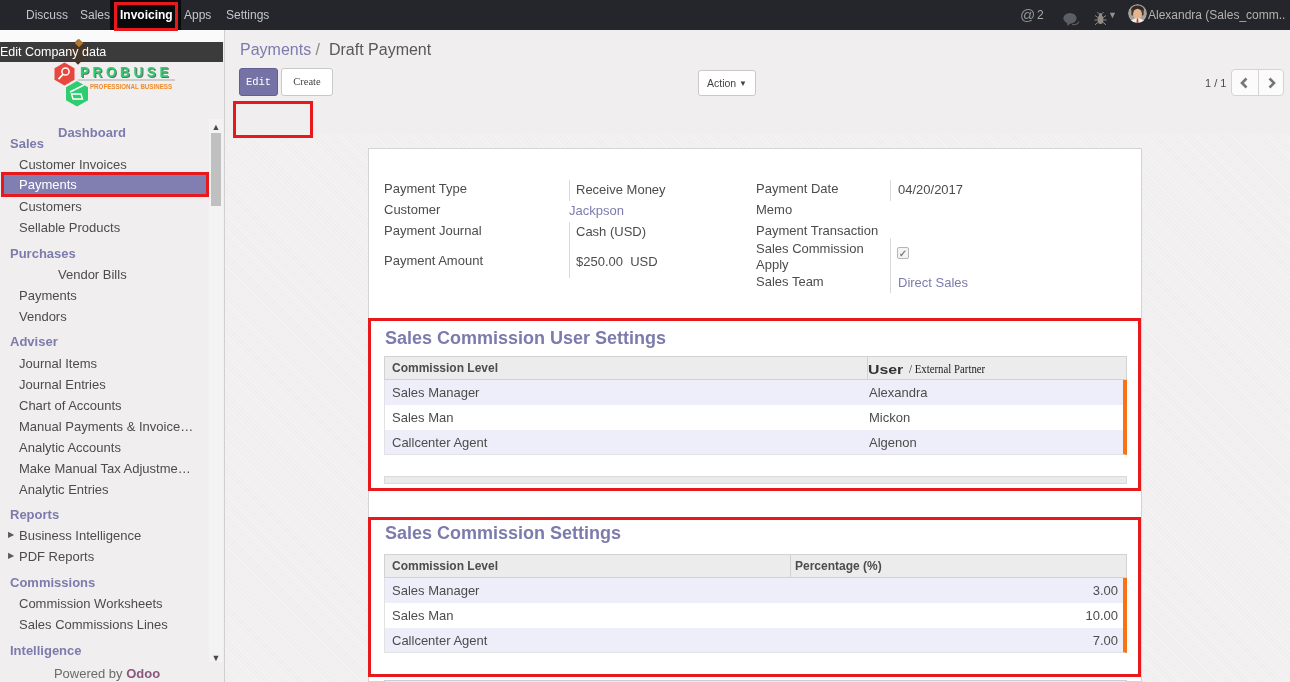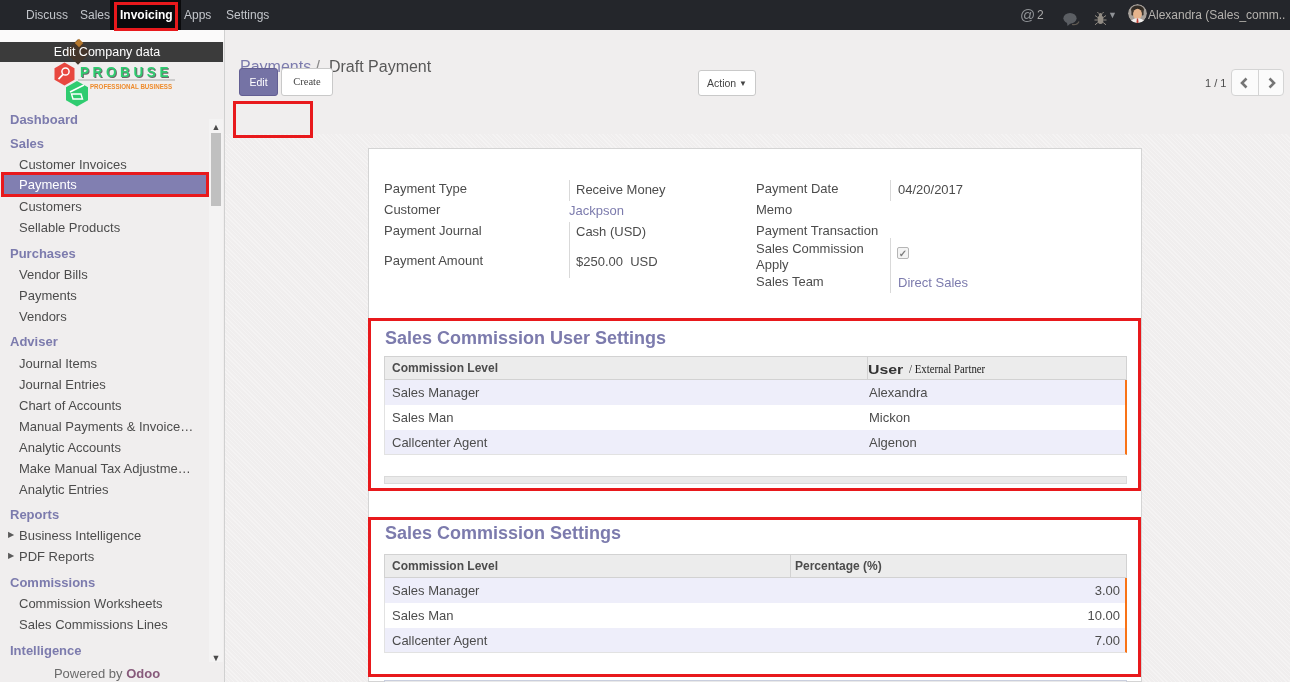--- a/index.html
+++ b/index.html
@@ -25,40 +25,40 @@
 #powered { left:0; top:636px; width:214px; text-align:center; font-size:13px; color:#6b6b6b; }
 #powered b { color:#875a7b; }
 
 
 #sb-track { left:209px; top:89px; width:14px; height:543px; background:#f4f3f3; }
 .sb-btn { position:absolute; left:210px; width:12px; height:13px; color:#4a4a4a; font-size:9px; text-align:center; line-height:13px; }
 #sb-thumb { left:211px; top:103px; width:10px; height:73px; background:#c0c0c0; }
 
 
 #main { left:224px; top:30px; width:1066px; height:652px; background:#f0eeee; border-left:1px solid #d0d0d0; }
-#breadcrumb { position:absolute; left:15px; top:28px; font-size:16px; color:#7c7bad; }
+#breadcrumb { position:absolute; left:15px; top:11px; font-size:16px; color:#7c7bad; }
 #breadcrumb .bc-sep { color:#888; }
 #breadcrumb .bc-cur { color:#585858; }
 .btn { position:absolute; height:28px; font-size:10.5px; border-radius:3px; text-align:center; }
 .btn-purple { background:#7573a5; border:1px solid #635f93; color:#fff; }
 .btn-white { background:#fff; border:1px solid #c9c9c9; color:#444; }
 #statusbar { position:absolute; left:0; top:74px; width:1066px; height:29px; background:linear-gradient(#fdfdfd,#e2e2e2); border-bottom:1px solid #cecece; border-top:1px solid #ececec; }
 
 
 #sheet { left:368px; top:148px; width:774px; height:534px; background:#fff; border:1px solid #d4d4d4; }
 .flabel { position:absolute; font-size:13px; color:#4c4c4c; font-weight:normal; }
 .flabel-n { position:absolute; font-size:13px; color:#4c4c4c; }
 .fval { position:absolute; font-size:13px; color:#4c4c4c; }
 .flink { position:absolute; font-size:13px; color:#7c7bad; }
 .vsep { position:absolute; width:1px; background:#d9d9d9; }
 
 .sec-title { position:absolute; font-size:18px; font-weight:bold; color:#7c7bad; }
 .tbl { position:absolute; left:384px; width:743px; }
 .thead { position:absolute; left:0; width:743px; height:24px; background:#ececec; border:1px solid #d2d2d2; }
-.trow { position:absolute; left:0; width:743px; height:25px; font-size:13px; color:#4c4c4c; border-left:1px solid #e2e2e2; border-right:2px solid #f97316; }
+.trow { position:absolute; left:0; width:743px; height:25px; font-size:13px; color:#4c4c4c; border-left:1px solid #e2e2e2; border-right:4px solid #f97316; }
 .odd { background:#eeeefa; }
 .even { background:#fff; }
 .redbox { position:absolute; border:3px solid #e8191c; z-index:50; }
 
 
 #chk { left:897px; top:247px; width:12px; height:12px; background:#f4f4f4; border:1px solid #b5b5b5; border-radius:2px; font-size:10px; color:#7d7d7d; line-height:11px; text-align:center; font-weight:bold; }
 </style>
 </head>
 <body>
 <div id="page">
@@ -106,44 +106,44 @@
         </svg>
     </div>
     <div class="nav-right" style="left:1148px;color:#b5b2ae;">Alexandra (Sales_comm..</div>
   </div>
 
   <div class="abs" id="sidebar">
     <div class="abs" id="sidebar-topstrip"></div>
     <div class="abs" id="editbar"></div>
     <div class="abs" style="left:69px;top:13px;width:18px;height:18px;background:#44352a;transform:rotate(45deg);"></div>
     <div class="abs" style="left:75.5px;top:10px;width:6px;height:6px;background:#b5782e;transform:rotate(45deg);"></div>
-    <div class="abs" style="left:8px;top:12px;width:198px;height:20px;color:#fff;font-size:12.5px;text-align:center;line-height:20px;">Edit Company data</div>
+    <div class="abs" style="left:0;top:12px;width:198px;height:20px;color:#fff;font-size:12.5px;text-align:left;line-height:20px;">Edit Company data</div>
     <div class="abs" id="logo">
       <svg width="224" height="78" viewBox="0 0 224 78">
         <path d="M64.5 0.5 l10 5.7 v11.6 l-10 5.7 l-10 -5.7 v-11.6 z" fill="#e8473f"></path>
         <circle cx="65.5" cy="9.5" r="3.6" fill="none" stroke="#fff" stroke-width="1.5"></circle>
         <path d="M63 12.3 l-4.5 4.8" stroke="#fff" stroke-width="1.7"></path>
         <path d="M77 19 l11 6.3 v12.9 l-11 6.3 l-11 -6.3 v-12.9 z" fill="#2fcc70"></path>
         <path d="M70 30 l14 -7" stroke="#fff" stroke-width="1.6" fill="none"></path>
         <path d="M71.5 32 h9.5 l1.5 5 h-9.5 z" fill="none" stroke="#fff" stroke-width="1.4"></path>
         <text x="81" y="16.2" font-family="Liberation Sans" font-size="15" font-weight="bold" fill="#6a6a6a" textLength="92" lengthAdjust="spacingAndGlyphs" letter-spacing="4">PROBUSE</text>
         <text x="80" y="15" font-family="Liberation Sans" font-size="15" font-weight="bold" fill="#2fcc70" textLength="92" lengthAdjust="spacingAndGlyphs" letter-spacing="4">PROBUSE</text>
         <rect x="78" y="17.5" width="97" height="1" fill="#aaa"></rect>
         <text x="90" y="27.2" font-family="Liberation Sans" font-size="8" font-weight="bold" fill="#ee8b2c" textLength="82" lengthAdjust="spacingAndGlyphs">PROFESSIONAL BUSINESS</text>
       </svg>
     </div>
 
-    <div class="menu-sec" style="top:82px;">Dashboard</div>
+    <div class="menu-sec" style="top:95px;margin-left:48px;">Dashboard</div>
     <div class="menu-sec" style="top:106px;">Sales</div>
     <div class="menu-item" style="top:127px;">Customer Invoices</div>
     <div class="abs" id="active-item">Payments</div>
     <div class="menu-item" style="top:169px;">Customers</div>
     <div class="menu-item" style="top:190px;">Sellable Products</div>
     <div class="menu-sec" style="top:216px;">Purchases</div>
-    <div class="menu-item" style="top:237px;">Vendor Bills</div>
+    <div class="menu-item" style="top:237px;margin-left:39px;">Vendor Bills</div>
     <div class="menu-item" style="top:258px;">Payments</div>
     <div class="menu-item" style="top:279px;">Vendors</div>
     <div class="menu-sec" style="top:304px;">Adviser</div>
     <div class="menu-item" style="top:326px;">Journal Items</div>
     <div class="menu-item" style="top:347px;">Journal Entries</div>
     <div class="menu-item" style="top:368px;">Chart of Accounts</div>
     <div class="menu-item" style="top:389px;">Manual Payments &amp; Invoice…</div>
     <div class="menu-item" style="top:410px;">Analytic Accounts</div>
     <div class="menu-item" style="top:431px;">Make Manual Tax Adjustme…</div>
     <div class="menu-item" style="top:452px;">Analytic Entries</div>
@@ -159,21 +159,21 @@
     <div class="abs" id="powered">Powered by <b>Odoo</b></div>
 
     <div class="abs" id="sb-track"></div>
     <div class="sb-btn" style="top:91px;">▲</div>
     <div class="abs" id="sb-thumb"></div>
     <div class="sb-btn" style="top:622px;">▼</div>
   </div>
 
   <div class="abs" id="main">
     <div id="breadcrumb">Payments <span class="bc-sep">/</span>&nbsp; <span class="bc-cur">Draft Payment</span></div>
-    <div class="btn btn-purple" style="left:14px;top:38px;width:39px;line-height:26px;">Edit</div>
+    <div class="btn btn-purple" style="left:14px;top:38px;width:39px;line-height:26px;font-family:Liberation Mono, monospace;">Edit</div>
     <div class="btn btn-white" style="left:56px;top:38px;width:52px;line-height:26px;font-family:Liberation Serif, serif;">Create</div>
     <div class="btn btn-white" style="left:473px;top:40px;width:58px;line-height:24px;height:26px;">Action <span style="font-size:8px;color:#444;position:relative;top:-1px;">▼</span></div>
     <div class="abs" style="left:980px;top:47px;font-size:11px;color:#4c4c4c;">1 / 1</div>
     <div class="abs" style="left:1006px;top:39px;width:53px;height:27px;background:#fbfbfb;border:1px solid #d4d4d4;border-radius:4px;">
       <div style="position:absolute;left:25.5px;top:0;width:1px;height:25px;background:#d4d4d4;"></div>
       <svg style="position:absolute;left:7px;top:7px;" width="12" height="12" viewBox="0 0 12 12">
           <path d="M7.5 1.5 L3 6 L7.5 10.5" stroke="#757575" stroke-width="2.6" fill="none"></path>
         </svg>
       <svg style="position:absolute;left:33px;top:7px;" width="12" height="12" viewBox="0 0 12 12">
           <path d="M4.5 1.5 L9 6 L4.5 10.5" stroke="#757575" stroke-width="2.6" fill="none"></path>

